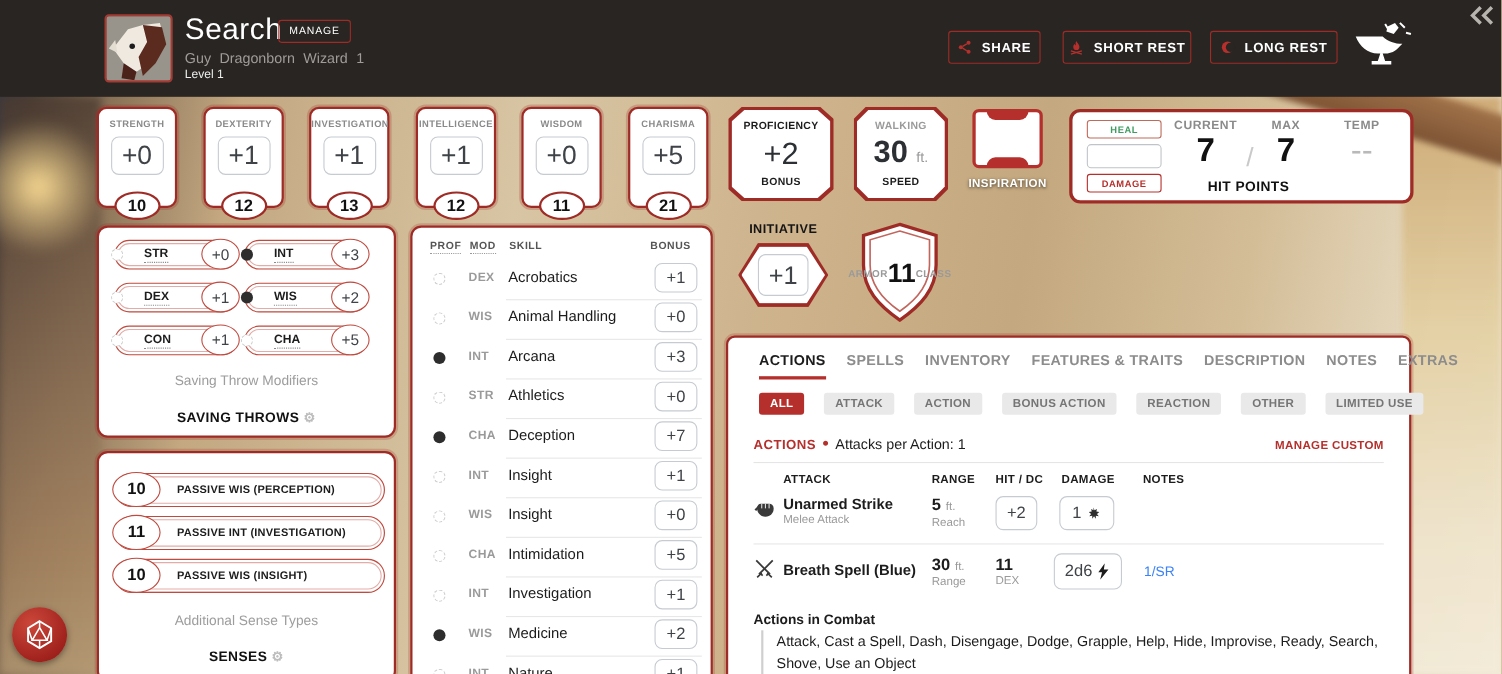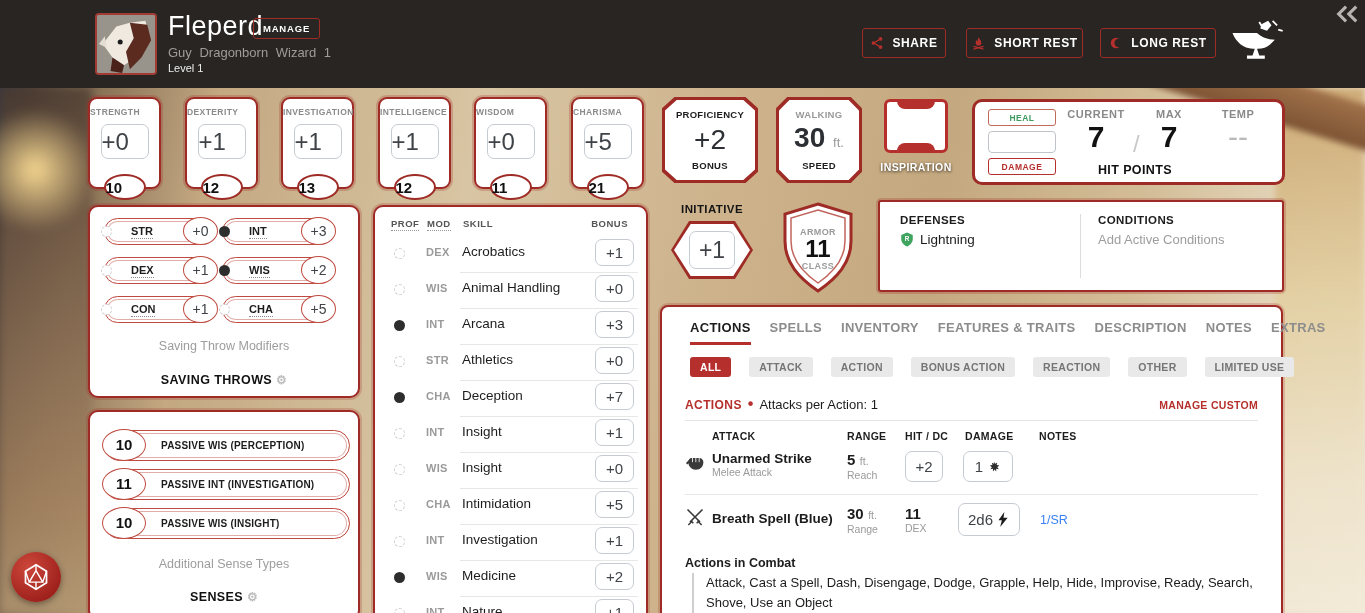--- a/index.html
+++ b/index.html
@@ -15,30 +15,30 @@
       background:linear-gradient(180deg,#4a3a30 0%,#6f5744 28%,#8d7055 55%,#a5835f 80%,#b59a74 100%);opacity:.75;filter:blur(4px)}
   .bg-rail{position:absolute;right:-60px;top:58px;width:430px;height:44px;background:linear-gradient(#a2734a,#7c5334);
       transform:rotate(17deg);filter:blur(3px)}
   .bg-wall{position:absolute;right:0;top:88px;width:90px;height:525px;
       background:linear-gradient(180deg,#caa36b 0%,#e3cfa0 40%,#efe4cb 75%,#f4ecda 100%);opacity:.85;filter:blur(3px)}
   
   .hdr{position:absolute;top:0;left:0;width:1365px;height:88px;background:#282522}
   .avatar{position:absolute;left:95px;top:13px;width:62px;height:62px;border:2px solid #a23b33;border-radius:4px;overflow:hidden;background:#98948c}
   .char-name{position:absolute;left:168px;top:11px;font-size:27px;font-weight:500;color:#fff;letter-spacing:.5px}
   .manage-btn{position:absolute;left:253px;top:18px;padding:4px 9px;border:1px solid #9e2b26;border-radius:3px;
-      color:#fff;font-size:9.5px;font-weight:700;letter-spacing:.8px;background:transparent;cursor:pointer}
+      color:#fff;font-size:9.5px;font-weight:400;letter-spacing:.8px;background:transparent;cursor:pointer}
   .char-sub{position:absolute;left:168px;top:45px;font-size:13px;color:#9f9c99;word-spacing:4px}
   .char-level{position:absolute;left:168px;top:62px;font-size:11px;color:#eee}
   .hdr-btn{position:absolute;top:28px;height:30px;display:flex;align-items:center;gap:8px;justify-content:center;
       border:1.5px solid #9e2b26;border-radius:3px;background:transparent;color:#fff;font-size:12px;font-weight:700;letter-spacing:.6px;cursor:pointer}
   .anvil{position:absolute;left:1228px;top:18px;width:58px;height:48px}
   .collapse{position:absolute;right:6px;top:4px;width:24px;height:20px;cursor:pointer}
   
   .ability{position:absolute;top:97px;width:73px;height:92px;background:#fff;border:2px solid #9e2b26;border-radius:9px;
-      box-shadow:0 0 0 2px rgba(158,43,38,.25);text-align:left}
+      box-shadow:0 0 0 2px rgba(158,43,38,.25);text-align:center}
   .ability .ab-label{margin-top:8px;font-size:8.5px;font-weight:700;color:#8a8a8a;letter-spacing:.4px}
   .ability .ab-mod{margin:7px auto 0;width:48px;height:35px;border:1px solid #c6cbd1;border-radius:7px;
       font-size:24px;color:#3f4347;line-height:33px;cursor:pointer}
   .ability .ab-score{position:absolute;left:50%;bottom:-13px;transform:translateX(-50%);width:42px;height:26px;background:#fff;
       border:2px solid #9e2b26;border-radius:50%;font-size:15px;font-weight:700;color:#111;line-height:23px}
   
   .octo{position:absolute;background:#9e2b26;clip-path:polygon(13% 0,87% 0,100% 13%,100% 87%,87% 100%,13% 100%,0 87%,0 13%)}
   .octo-in{position:absolute;inset:3px;background:#fff;clip-path:polygon(13% 0,87% 0,100% 13%,100% 87%,87% 100%,13% 100%,0 87%,0 13%);
       display:flex;flex-direction:column;align-items:center;justify-content:space-between;padding:9px 2px;text-align:center}
   .octo .t{font-size:9.5px;font-weight:700;color:#1c1c1c;letter-spacing:.3px}
@@ -67,21 +67,21 @@
   .hp-title{position:absolute;left:90px;top:61px;width:140px;text-align:center;font-size:12.5px;font-weight:700;color:#111;letter-spacing:.4px}
   
   .init-label{position:absolute;left:664px;top:203px;width:96px;text-align:center;font-size:11.5px;font-weight:700;color:#151515;letter-spacing:.4px}
   .hex{position:absolute;left:671px;top:221px;width:82px;height:58px;background:#9e2b26;
       clip-path:polygon(22% 0,78% 0,100% 50%,78% 100%,22% 100%,0 50%)}
   .hex-in{position:absolute;inset:3px;background:#fff;clip-path:polygon(22% 0,78% 0,100% 50%,78% 100%,22% 100%,0 50%);
       display:flex;align-items:center;justify-content:center}
   .hex .box{width:46px;height:38px;border:1px solid #c6cbd1;border-radius:7px;font-size:23px;color:#3f4347;
       display:flex;align-items:center;justify-content:center;cursor:pointer}
   .shield-wrap{position:absolute;left:779px;top:201px;width:78px;height:94px}
-  .shield-txt{position:absolute;inset:0;display:flex;flex-direction:column;align-items:center;justify-content:center;gap:0;padding-top:2px}
+  .shield-txt{position:absolute;inset:0;display:flex;flex-direction:row;align-items:center;justify-content:center;gap:0;padding-top:2px}
   .shield-txt .g{font-size:9px;font-weight:700;color:#9a9a9a;letter-spacing:.4px}
   .shield-txt .n{font-size:24px;font-weight:700;color:#111;line-height:24px}
   
   .def-card{position:absolute;left:878px;top:200px;width:406px;height:92px;background:#fff;border:2.5px solid #9e2b26;border-radius:3px;
       box-shadow:0 0 0 2px rgba(158,43,38,.25)}
   .def-title{position:absolute;top:12px;font-size:11.5px;font-weight:700;color:#1c1c1c;letter-spacing:.4px}
   .def-item{position:absolute;left:20px;top:30px;display:flex;align-items:center;gap:6px;font-size:13.5px;color:#1c1c1c;cursor:pointer}
   .def-divider{position:absolute;left:200px;top:12px;bottom:12px;width:1px;background:#ddd}
   .cond-ph{position:absolute;left:218px;top:30px;font-size:13px;color:#9d9d9d;cursor:pointer}
   
@@ -157,21 +157,21 @@
     <div class="avatar">
       <svg width="58" height="58" viewBox="0 0 60 60">
         <rect width="60" height="60" fill="#98948c"></rect>
         <path d="M6 30 L20 12 L34 8 L50 6 L54 20 L46 30 L40 44 L28 52 L16 44 Z" fill="#efe9e0"></path>
         <path d="M34 8 L52 10 L56 26 L46 44 L34 56 L30 38 L38 24 Z" fill="#5b2b20"></path>
         <path d="M16 44 L28 52 L26 60 L14 58 Z" fill="#4a221a"></path>
         <circle cx="24" cy="28" r="2.6" fill="#1c1c1c"></circle>
         <path d="M8 22 L2 30 L10 34 Z" fill="#e4ddd2"></path>
       </svg>
     </div>
-    <div class="char-name">Fleperd</div>
+    <div class="char-name">Search</div>
     <button class="manage-btn">MANAGE</button>
     <div class="char-sub">Guy Dragonborn Wizard 1</div>
     <div class="char-level">Level 1</div>
 
     <button class="hdr-btn" style="left:862px;width:84px">
       <svg width="14" height="14" viewBox="0 0 24 24">
         <circle cx="18" cy="5" r="3.2" fill="#b5302c"></circle>
           <circle cx="6" cy="12" r="3.2" fill="#b5302c"></circle>
           <circle cx="18" cy="19" r="3.2" fill="#b5302c"></circle>
         <path d="M8.7 10.6l6.6-4M8.7 13.4l6.6 4" stroke="#b5302c" stroke-width="2.2"></path>
@@ -284,33 +284,20 @@
       <path d="M39 3 L72 13 V40 C72 62 58 77 39 90 C20 77 6 62 6 40 V13 Z" fill="#fff" stroke="#9e2b26" stroke-width="3"></path>
       <path d="M39 9 L66 17 V40 C66 58 55 71 39 82 C23 71 12 58 12 40 V17 Z" fill="none" stroke="#c2655d" stroke-width="1.5"></path>
     </svg>
     <div class="shield-txt">
       <div class="g">ARMOR</div>
       <div class="n">11</div>
       <div class="g">CLASS</div>
     </div>
   </div>
 
-  <div class="def-card">
-    <div class="def-title" style="left:20px">DEFENSES</div>
-    <div class="def-item">
-      <svg width="14" height="15" viewBox="0 0 24 26">
-        <path d="M12 1l10 4v7c0 6-4.5 11-10 13C6.5 23 2 18 2 12V5z" fill="#3fa45f"></path>
-        <text x="12" y="16" font-size="11" font-weight="bold" fill="#fff" text-anchor="middle" font-family="Liberation Sans, sans-serif">R</text>
-      </svg>
-      <span>Lightning</span>
-    </div>
-    <div class="def-divider"></div>
-    <div class="def-title" style="left:218px">CONDITIONS</div>
-    <div class="cond-ph">Add Active Conditions</div>
-  </div>
 
   <div class="frame" style="left:88px;top:205px;width:272px;height:193px">
     <div class="pill" style="left:14px;top:11px">
       <span class="dot empty"></span>
       <span class="abbr">STR</span>
       <span class="val">+0</span>
     </div>
     <div class="pill" style="left:132px;top:11px">
       <span class="dot filled"></span>
       <span class="abbr">INT</span>

